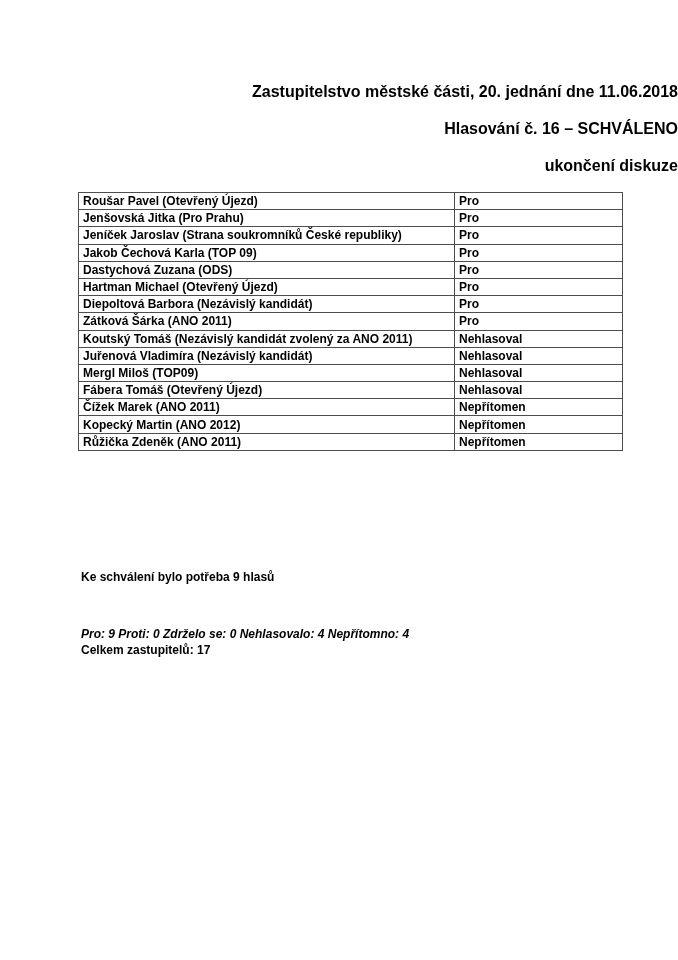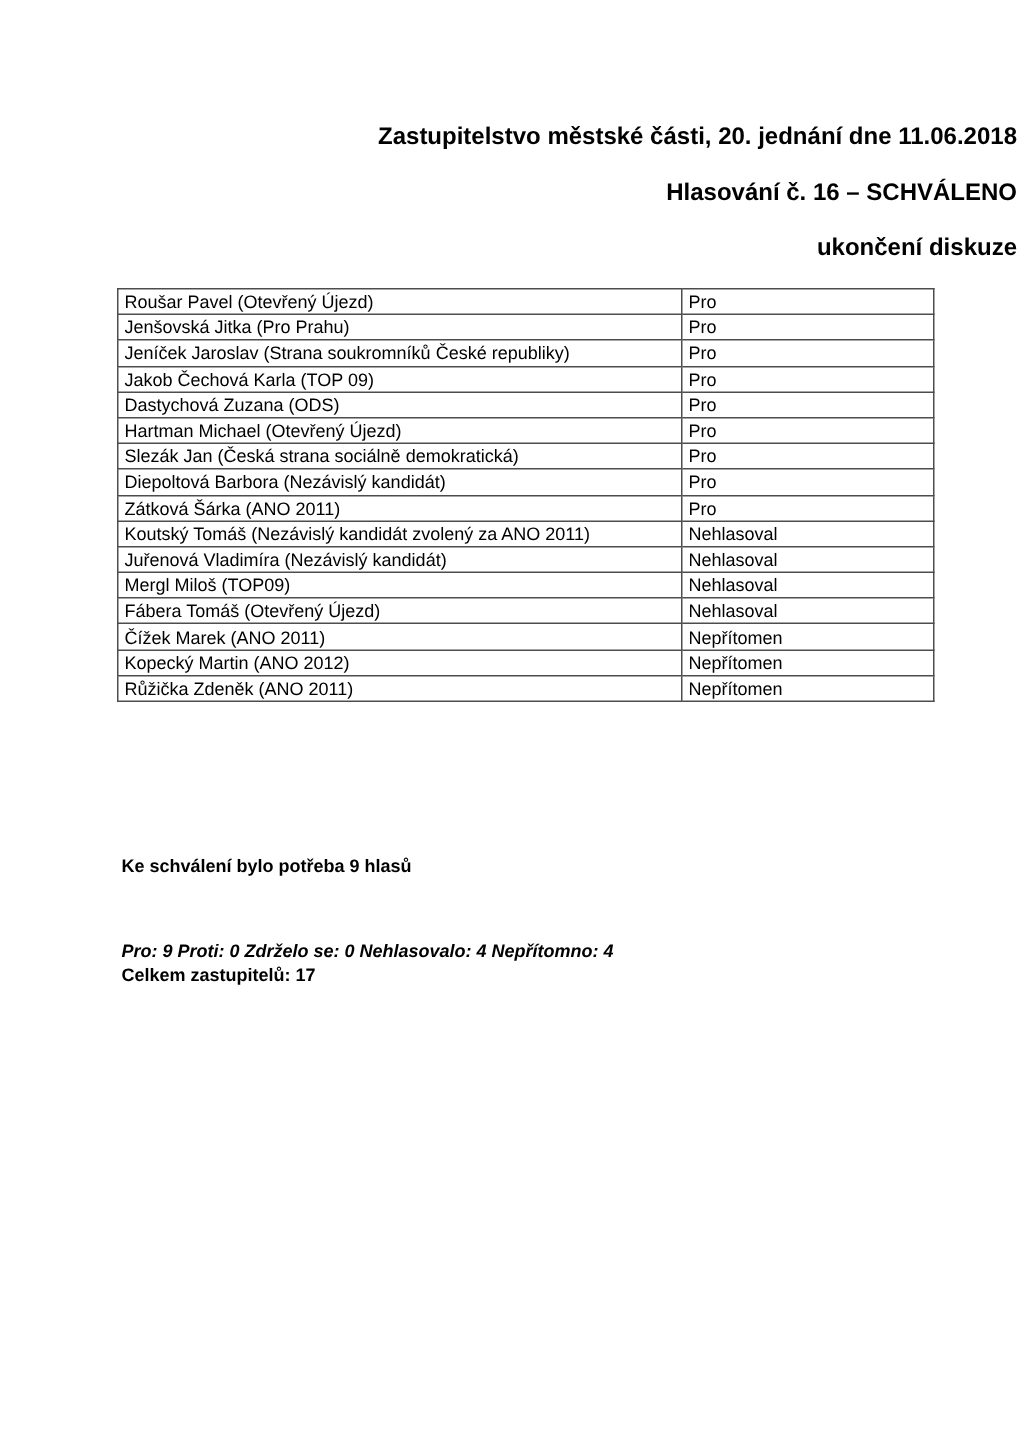--- a/index.html
+++ b/index.html
@@ -38,21 +38,21 @@
     table-layout: fixed;
   }
   table.vote-table td {
     border: 1px solid #4d4d4d;
     font-size: 12px;
     line-height: 16px;
     height: 16.2px;
     padding: 0 2px 0 4px;
     white-space: nowrap;
     overflow: hidden;
-    font-weight: normal;
+    font-weight: bold;
   }
   td.col-name { width: 369px; }
   td.col-vote { width: 161px; }
 
   .summary-line {
     position: absolute;
     left: 81px;
     font-size: 12px;
     font-weight: bold;
     line-height: 14px;
@@ -97,24 +97,20 @@
       <tr>
         <td class="col-name">Dastychová Zuzana (ODS)</td>
         <td class="col-vote">Pro</td>
       </tr>
 
       <tr>
         <td class="col-name">Hartman Michael (Otevřený Újezd)</td>
         <td class="col-vote">Pro</td>
       </tr>
 
-      <tr>
-        <td class="col-name">Slezák Jan (Česká strana sociálně demokratická)</td>
-        <td class="col-vote">Pro</td>
-      </tr>
 
       <tr>
         <td class="col-name">Diepoltová Barbora (Nezávislý kandidát)</td>
         <td class="col-vote">Pro</td>
       </tr>
 
       <tr>
         <td class="col-name">Zátková Šárka (ANO 2011)</td>
         <td class="col-vote">Pro</td>
       </tr>

